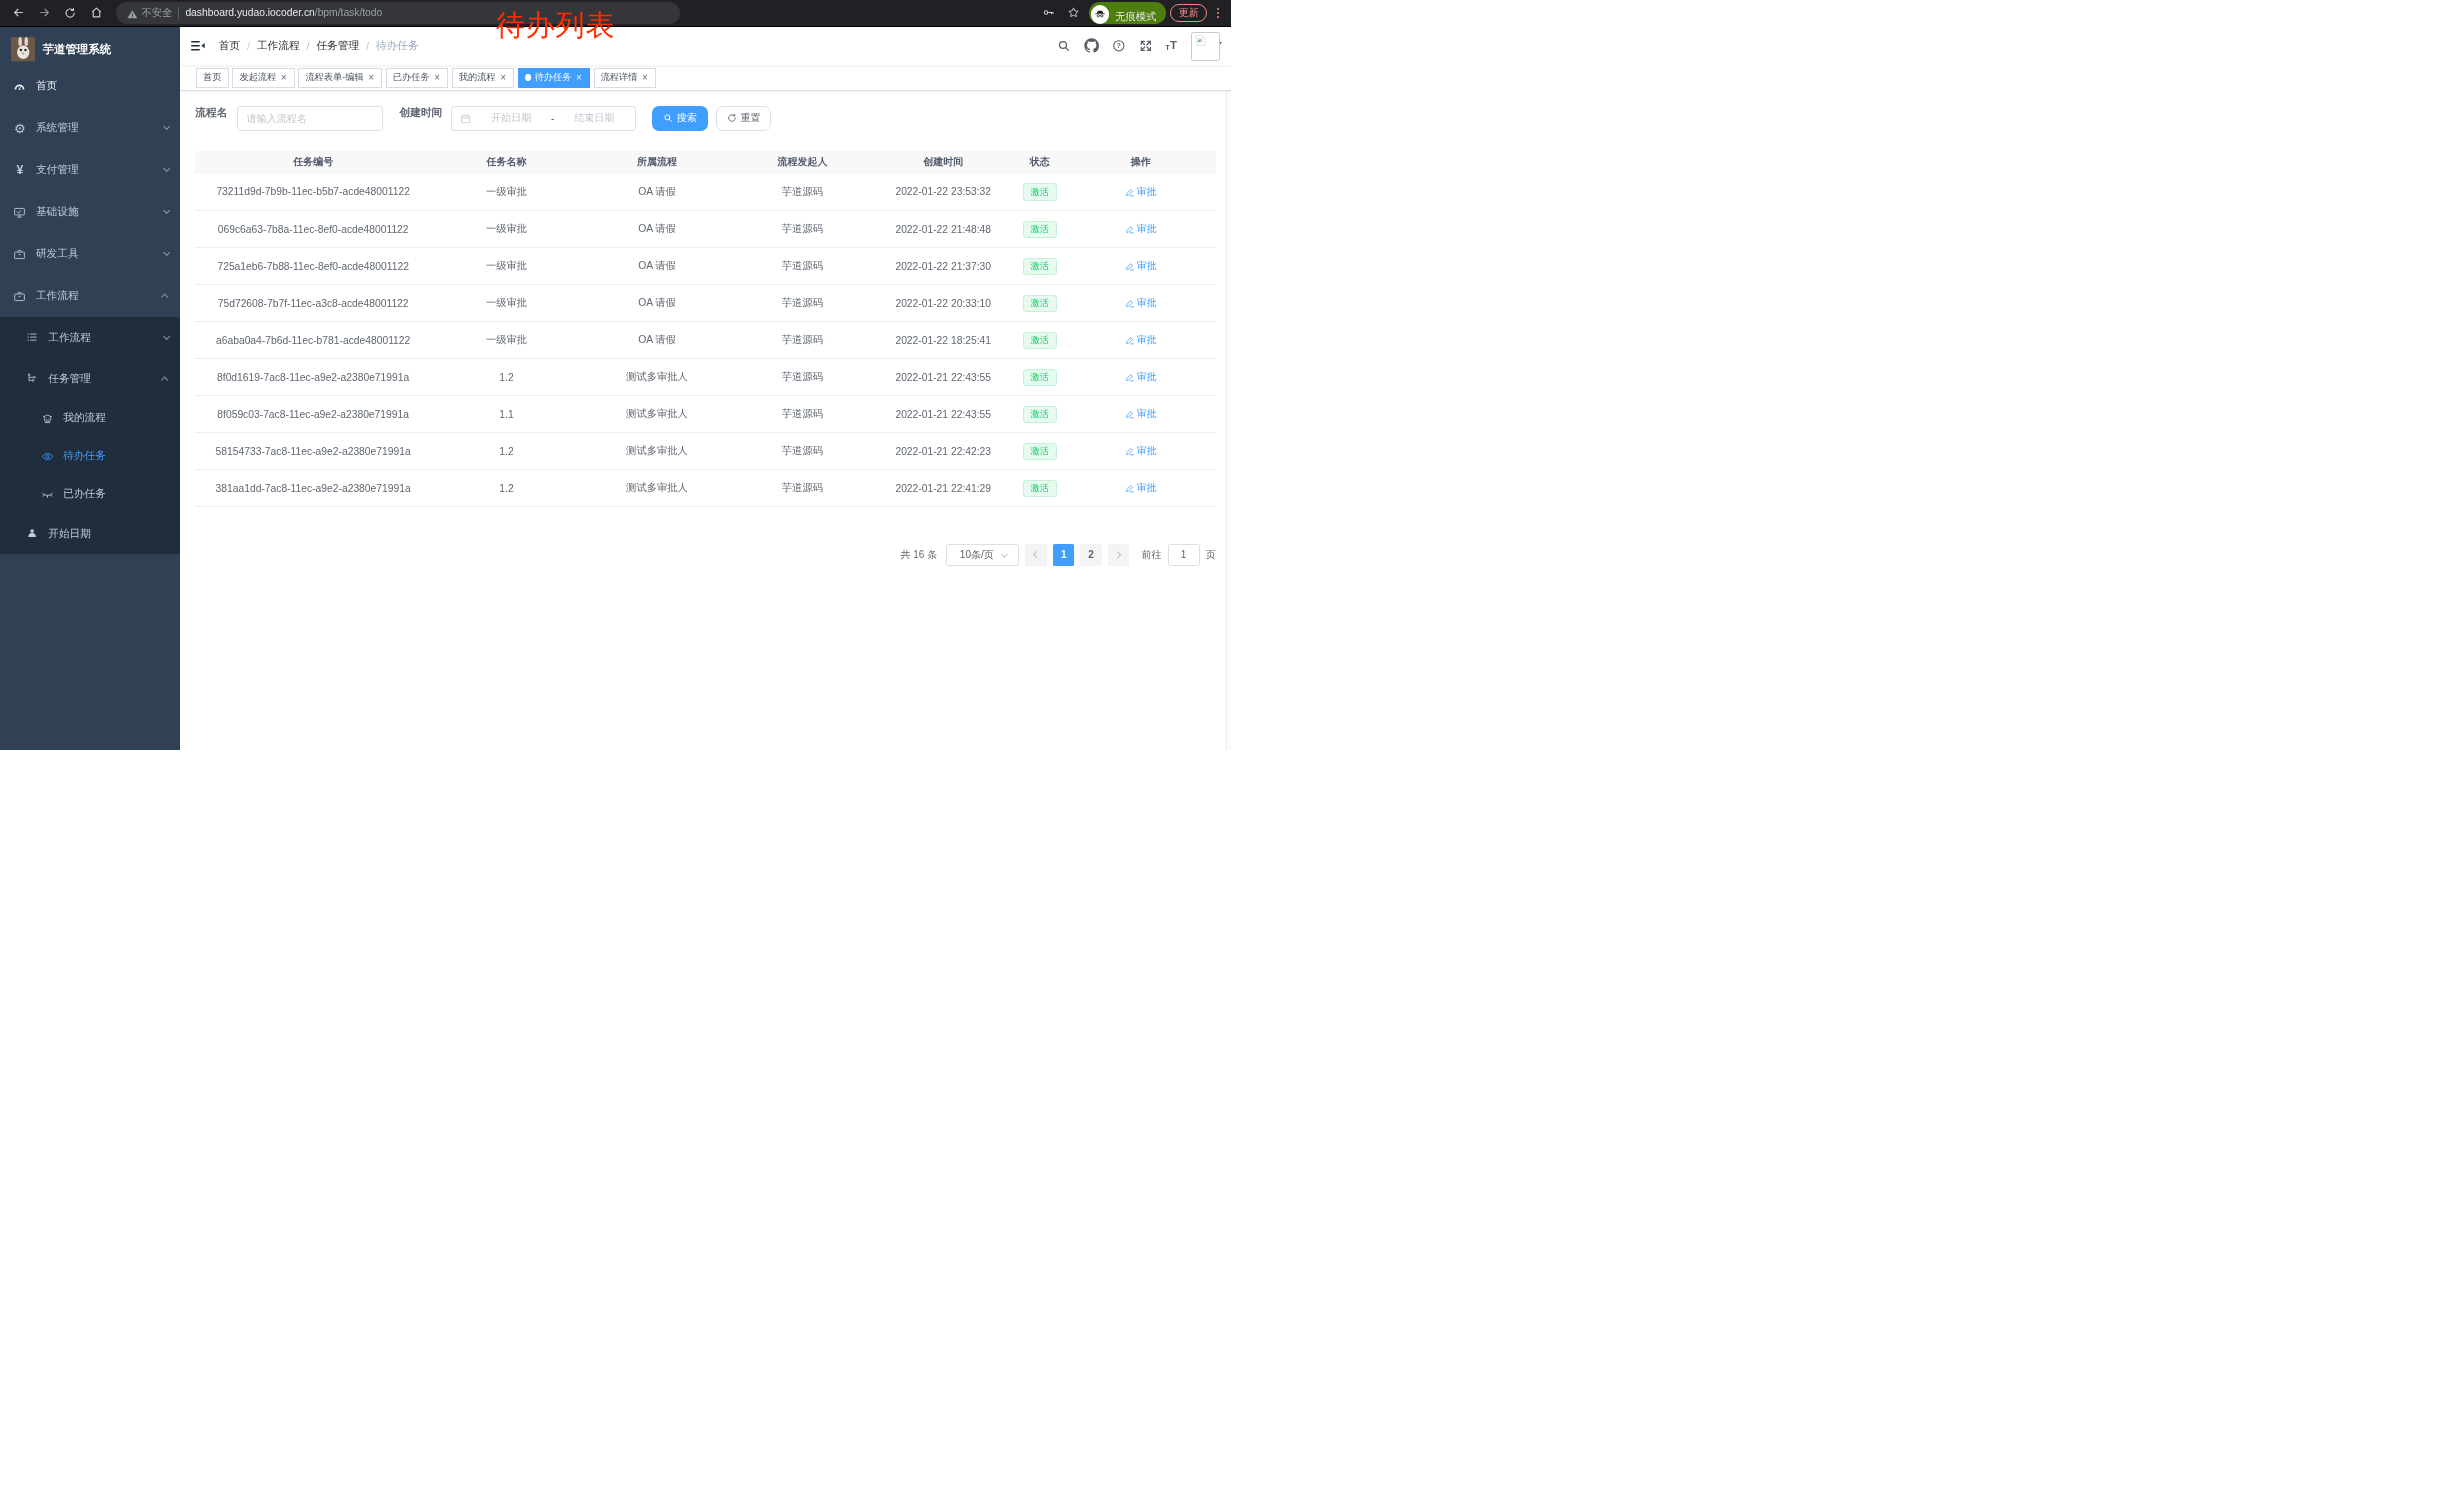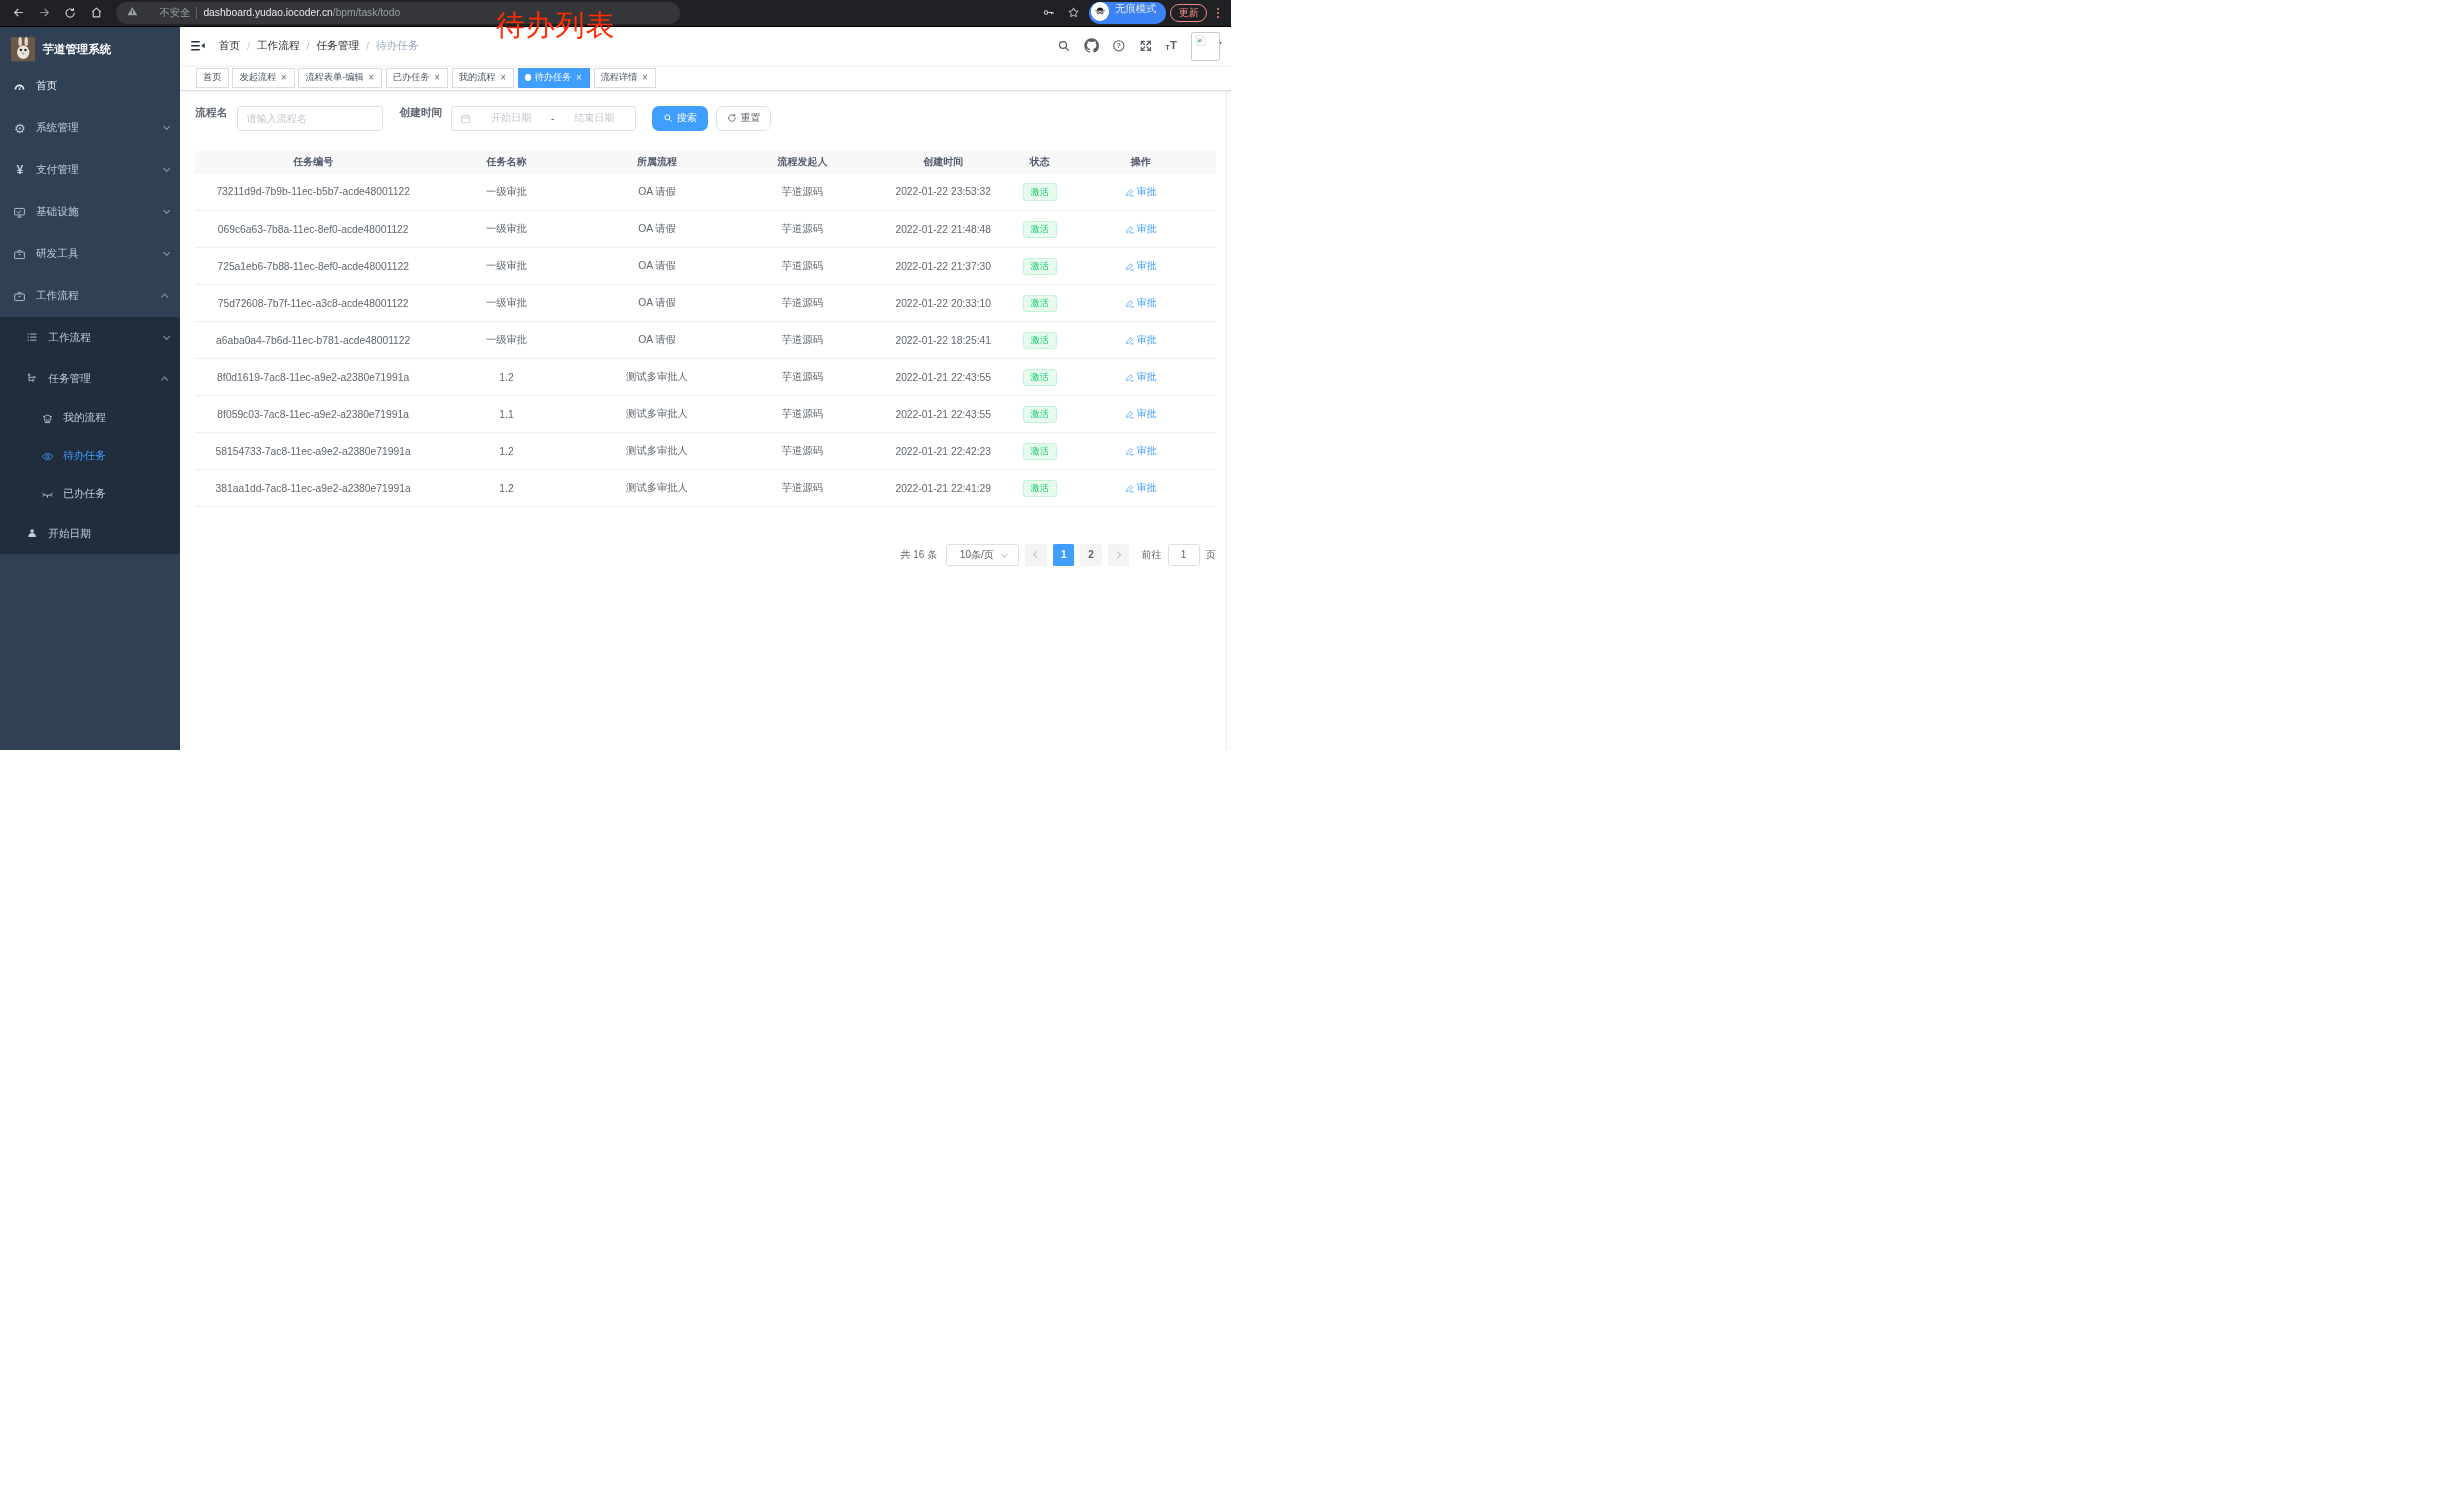--- a/index.html
+++ b/index.html
@@ -11,26 +11,26 @@
   .screen{ position:relative; width:1231px; height:750px; overflow:hidden; background:#fff; }
 
   
   .browser{ position:relative; height:27px; background:var(--toolbar); display:flex; align-items:center;
             padding:0 7.6px; gap:4.6px; border-bottom:0.8px solid #000; }
   .b-ico{ width:21.4px; height:21.4px; display:flex; align-items:center; justify-content:center; color:#c8cacd; flex:0 0 auto;}
   .b-ico svg{ display:block; }
   .b-ico.dim{ color:#8f9398; }
   .url-pill{ height:21.4px; background:var(--pill); border-radius:10.7px; display:flex; align-items:center;
              padding:0 10.7px; gap:6.1px; width:564px; margin-left:4.6px; }
-  .url-pill .sec{ color:#9aa0a6; font-size:10.3px; display:flex; align-items:flex-start; gap:22px;}
+  .url-pill .sec{ color:#9aa0a6; font-size:10.3px; display:flex; align-items:flex-end; gap:4px;}
   .url-div{ width:0.8px; height:11.4px; background:#5f6368; }
   .url-text{ font-size:10.3px; color:#e8eaed; white-space:nowrap;}
   .url-text .path{ color:#9aa0a6; }
   .b-spacer{ flex:1; }
-  .incog-chip{ height:21.4px; background:#3b82f6; border-radius:10.7px; display:flex; align-items:flex-start; gap:6.1px; padding:0 9.2px 0 1.5px;}
+  .incog-chip{ height:21.4px; background:#4d7c0f; border-radius:10.7px; display:flex; align-items:flex-end; gap:6.1px; padding:0 9.2px 0 1.5px;}
   .incog-circ{ width:18.3px; height:18.3px; background:#fff; border-radius:50%; display:flex; align-items:center; justify-content:center;}
   .incog-label{ color:#e8eaed; font-size:10.3px; }
   .update-btn{ height:18.3px; border:0.8px solid var(--salmon); color:var(--salmon); border-radius:9.2px;
                background:transparent; font-size:10px; padding:0 7.6px; display:flex; align-items:center;}
   .kebab{ display:flex; flex-direction:column; gap:1.9px; padding:0 4.6px; }
   .kebab i{ width:2.3px; height:2.3px; border-radius:50%; background:var(--salmon); }
 
   
   .annotation{ position:absolute; left:496px; top:6.1px; z-index:60; color:#ff2d00; font-size:29px;
                font-weight:500; letter-spacing:0.8px; pointer-events:none; }

